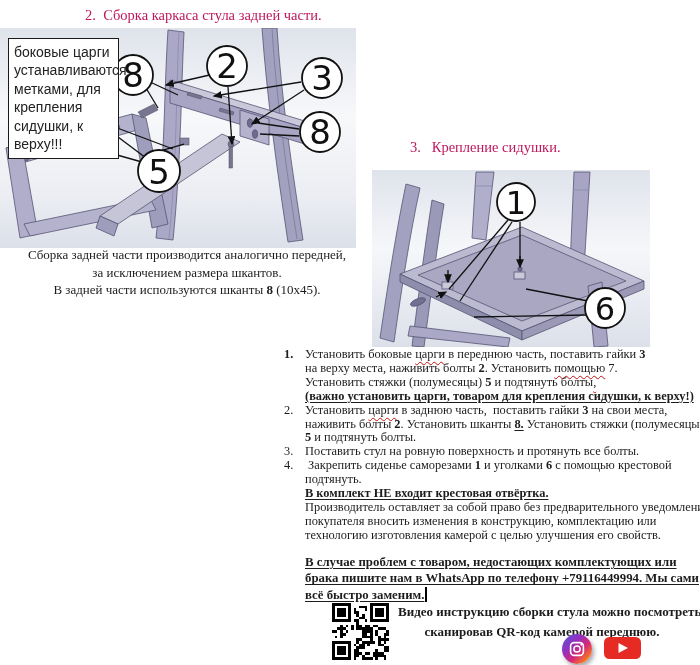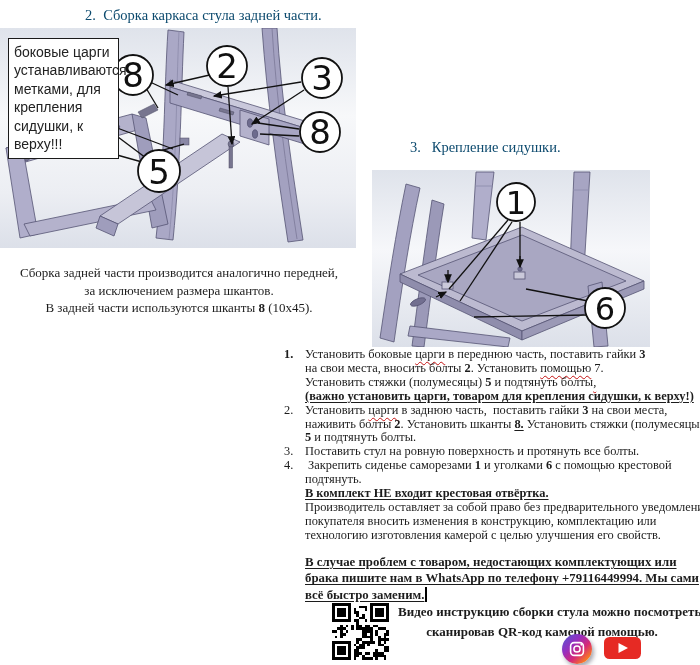--- a/index.html
+++ b/index.html
@@ -1,19 +1,19 @@
 <!DOCTYPE html>
 <html><head>
 <meta charset="utf-8">
 <style>
   html,body{margin:0;padding:0;background:#fff;}
   #page{position:relative;width:700px;height:665px;background:#ffffff;overflow:hidden;
         font-family:"Liberation Serif",serif;color:#1c1c1c;}
   .abs{position:absolute;}
-  .heading{font-size:14.5px;white-space:pre;color:#0c4a6e;}
+  .heading{font-size:14.5px;white-space:pre;color:#be185d;}
   .callout-box{width:99px;border:1.6px solid #1a1a1a;background:#fff;padding:4px 5px;
         font-family:"Liberation Sans",sans-serif;font-size:14px;line-height:1.32;color:#222;}
   .caption{width:358px;text-align:center;font-size:13px;line-height:17.6px;}
   .line{white-space:pre;}
   .instr{font-size:12.4px;line-height:13.9px;width:414px;}
   .item{position:relative;padding-left:21px;}
   .num{position:absolute;left:0;top:0;}
   .warranty{font-size:12.8px;line-height:16.4px;font-weight:bold;}
   .video-caption{width:288px;text-align:center;font-size:13px;line-height:20px;font-weight:bold;}
   .b{font-weight:bold;}
@@ -97,21 +97,21 @@
       <text class="balloon-num" x="322" y="62" font-size="34" text-anchor="middle">3</text>
       <circle cx="320" cy="104" r="20" fill="#fff" stroke="#111" stroke-width="1.8"></circle>
       <text class="balloon-num" x="320" y="116" font-size="34" text-anchor="middle">8</text>
       <circle cx="159" cy="143" r="21" fill="#fff" stroke="#111" stroke-width="1.8"></circle>
       <text class="balloon-num" x="159" y="156" font-size="34" text-anchor="middle">5</text>
     </g>
   </svg>
 
   <div class="abs callout-box" style="left:8px;top:38px;">боковые царги устанавливаются метками, для крепления сидушки, к верху!!!</div>
 
-  <div class="abs caption" style="left:0;top:264px;">
+  <div class="abs caption" style="left:0;top:246px;padding-left:8px;">
     <div class="line"><span>Сборка задней части производится аналогично передней,</span></div>
     <div class="line"><span>за исключением размера шкантов.</span></div>
     <div class="line"><span>В задней части используются шканты </span><span class="b">8</span><span> (10x45).</span></div>
   </div>
 
   <div class="abs heading" style="left:410px;top:139px;">3.   Крепление сидушки.</div>
 
   <svg class="abs" style="left:372px;top:170px;" width="278" height="177" viewBox="0 0 278 177">
     <defs>
       <linearGradient id="g2" x1="0" y1="0" x2="0" y2="1">
@@ -155,21 +155,21 @@
       <text class="balloon-num" x="144" y="44" font-size="32" text-anchor="middle">1</text>
       <circle cx="233" cy="138" r="20" fill="#fff" stroke="#111" stroke-width="1.8"></circle>
       <text class="balloon-num" x="233" y="150" font-size="32" text-anchor="middle">6</text>
     </g>
   </svg>
 
   <div class="abs instr" style="left:284px;top:348px;">
       <div class="item">
         <span class="num b">1.</span>
         <div class="line"><span>Установить боковые </span><span class="r">царги</span><span> в переднюю часть, поставить гайки </span><span class="b">3</span></div>
-        <div class="line"><span>на свои места, вносить болты </span><span class="b">2</span><span>. Установить </span><span class="r">помощью</span><span> 7.</span></div>
+        <div class="line"><span>на верху места, наживить болты </span><span class="b">2</span><span>. Установить </span><span class="r">помощью</span><span> 7.</span></div>
         <div class="line"><span>Установить стяжки (полумесяцы) </span><span class="b">5</span><span> и подтянуть болты</span><span class="r">,</span></div>
         <div class="line"><span class="b u">(важно установить царги, товаром для крепления сидушки, к верху!)</span></div>
       </div>
       <div class="item">
         <span class="num">2.</span>
         <div class="line"><span>Установить </span><span class="r">царги</span><span> в заднюю часть,  поставить гайки </span><span class="b">3</span><span> на свои места,</span></div>
         <div class="line"><span>наживить болты </span><span class="b">2</span><span>. Установить шканты </span><span class="b u">8.</span><span> Установить стяжки (полумесяцы)</span></div>
         <div class="line"><span class="b">5</span><span> и подтянуть болты.</span></div>
       </div>
       <div class="item">
@@ -320,21 +320,21 @@
         <rect x="12" y="20" width="1" height="1"></rect>
         <rect x="13" y="20" width="1" height="1"></rect>
         <rect x="14" y="20" width="1" height="1"></rect>
         <rect x="16" y="20" width="1" height="1"></rect>
         <rect x="19" y="20" width="1" height="1"></rect>
       </g>
     </svg>
 
   <div class="abs video-caption" style="left:398px;top:602px;">
     <div class="line">Видео инструкцию сборки стула можно посмотреть,</div>
-    <div class="line">сканировав QR-код камерой помощью.</div>
+    <div class="line">сканировав QR-код камерой переднюю.</div>
   </div>
 
   <div class="abs ig-wrap" style="left:562px;top:634px;">
     <svg width="30" height="30" viewBox="0 0 30 30">
       <defs>
         <linearGradient id="ig" x1="0" y1="0" x2="1" y2="1">
           <stop offset="0" stop-color="#4f5bd5"></stop>
             <stop offset="0.35" stop-color="#962fbf"></stop>
           <stop offset="0.6" stop-color="#d62976"></stop>
             <stop offset="0.85" stop-color="#fa7e1e"></stop>

